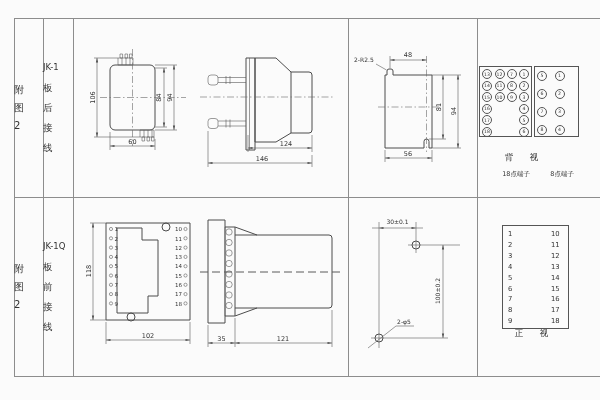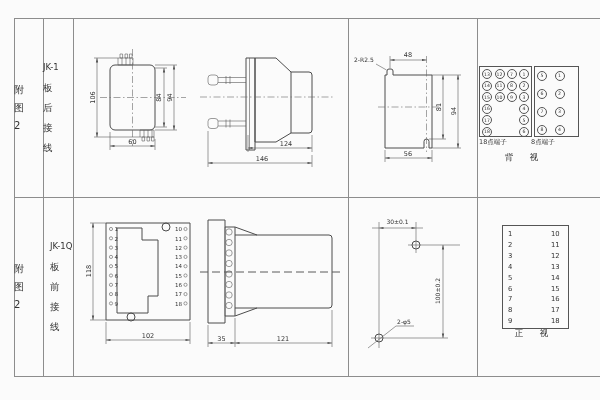--- a/index.html
+++ b/index.html
@@ -19,21 +19,21 @@
   .cl{fill:none;stroke:#6a6a6a;stroke-width:0.6;stroke-dasharray:7 2.5 1.5 2.5;}
   .cld{fill:none;stroke:#5a5a5a;stroke-width:1;stroke-dasharray:8 4;}
   .ar{fill:#4c4c4c;stroke:none;}
   text{fill:#333;font-family:"DejaVu Sans","Liberation Sans",sans-serif;}
   .dtxt{font-size:6.5px;}
   .stxt{font-size:6px;}
   .ttxt{font-size:5.5px;}
   .tbox{position:absolute;border:1px solid #555;background:transparent;}
   .tc{position:absolute;width:8px;height:8px;border:0.8px solid #555;border-radius:50%;
       font-size:4.6px;display:flex;align-items:center;justify-content:center;color:#333;}
-  .tlabel{position:absolute;font-size:6.5px;text-align:left;color:#333;}
+  .tlabel{position:absolute;font-size:6.5px;text-align:right;color:#333;margin-top:32px;}
   .vcaption{position:absolute;font-size:8.5px;text-align:center;letter-spacing:7px;color:#333;}
   .numcol{position:absolute;font-size:6.8px;line-height:10.9px;color:#333;}
 </style>
 </head>
 <body>
 
 <div class="sheet">
 
   <div class="hline" style="left:14px;top:18px;width:586px;"></div>
   <div class="hline" style="left:14px;top:197px;width:586px;"></div>
@@ -223,21 +223,21 @@
   </div>
   <div class="tlabel" style="left:479px;top:138px;width:51px;">18点端子</div>
   <div class="tlabel" style="left:531px;top:138px;width:43px;">8点端子</div>
   <div class="vcaption" style="left:477px;top:152px;width:96px;">背 视</div>
 
   <div class="vstack" style="left:14px;top:197px;width:29px;height:179px;">
     <div class="figchar">附</div>
     <div class="figchar">图</div>
     <div class="figchar">2</div>
   </div>
-  <div class="vstack" style="left:43px;top:197px;width:30px;height:179px;padding-left:7px;">
+  <div class="vstack" style="left:43px;top:197px;width:30px;height:179px;">
     <div class="modelname">JK-1Q</div>
     <div class="wirechar">板</div>
     <div class="wirechar">前</div>
     <div class="wirechar">接</div>
     <div class="wirechar">线</div>
   </div>
 
   <svg style="left:84px;top:213px;" width="112" height="140" viewBox="0 0 112 140">
     <rect class="ol" x="22" y="10" width="84" height="97"></rect>
     <path class="ol" d="M33,15 L58,15 L58,27 L74,27 L74,83 L64,83 L64,100 L33,100 Z"></path>

